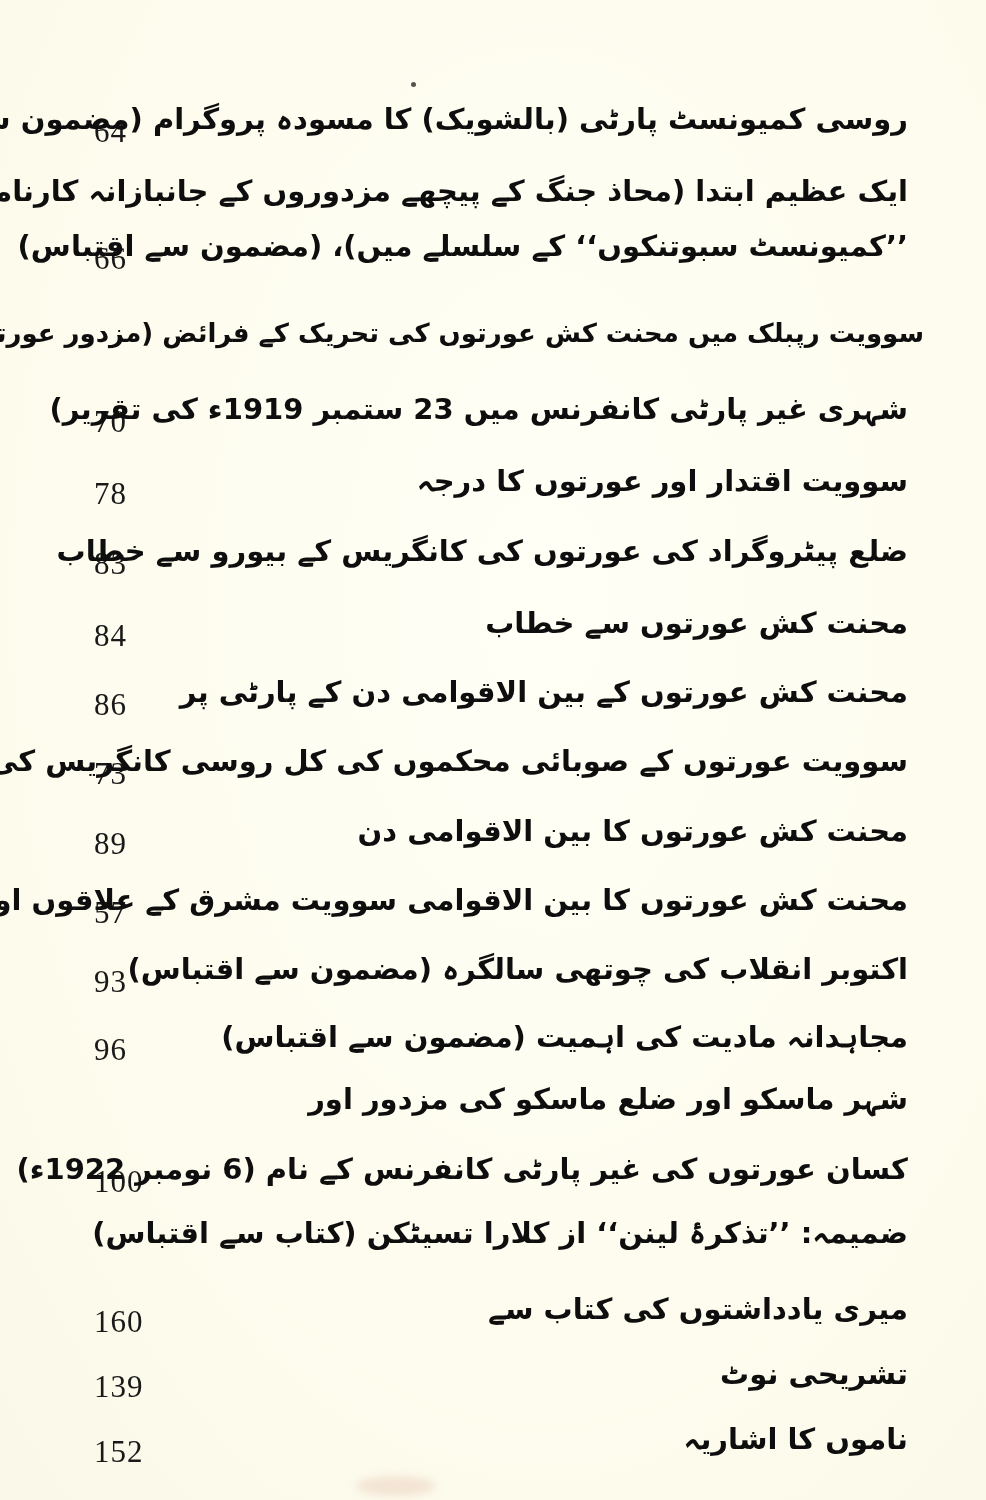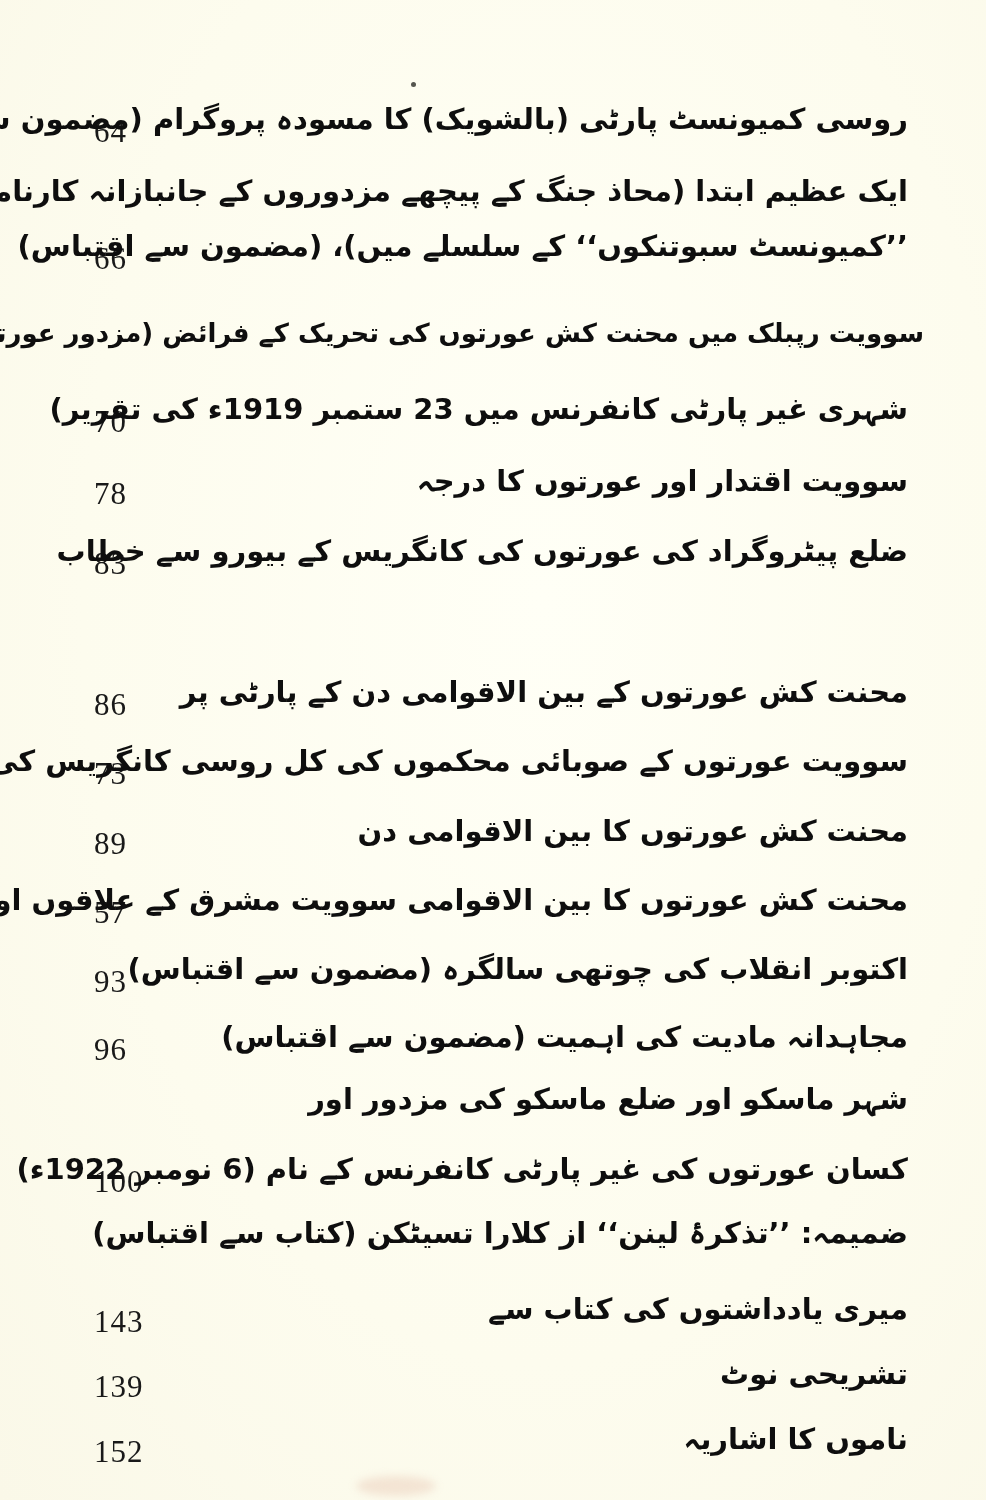--- a/index.html
+++ b/index.html
@@ -65,20 +65,24 @@
   <div class="row" style="top:462px">
     <span class="num">78</span>
     <span class="title">سوویت اقتدار اور عورتوں کا درجہ</span>
   </div>
 
   <div class="row" style="top:532px">
     <span class="num">83</span>
     <span class="title">ضلع پیٹروگراد کی عورتوں کی کانگریس کے بیورو سے خطاب</span>
   </div>
 
+  <div class="row" style="top:604px">
+    <span class="num">84</span>
+    <span class="title">محنت کش عورتوں سے خطاب</span>
+  </div>
 
   <div class="row" style="top:673px">
     <span class="num">86</span>
     <span class="title">محنت کش عورتوں کے بین الاقوامی دن کے پارٹی پر</span>
   </div>
 
   <div class="row" style="top:742px">
     <span class="num">73</span>
     <span class="title">سوویت عورتوں کے صوبائی محکموں کی کل روسی کانگریس کی تہنیت</span>
   </div>
@@ -112,21 +116,21 @@
     <span class="num">100</span>
     <span class="title">کسان عورتوں کی غیر پارٹی کانفرنس کے نام (6 نومبر 1922ء)</span>
   </div>
 
   <div class="row" style="top:1214px">
     <span class="num"></span>
     <span class="title">ضمیمہ: ’’تذکرۂ لینن‘‘ از کلارا تسیٹکن (کتاب سے اقتباس)</span>
   </div>
 
   <div class="row" style="top:1290px">
-    <span class="num">143</span>
+    <span class="num">160</span>
     <span class="title">میری یادداشتوں کی کتاب سے</span>
   </div>
 
   <div class="row" style="top:1355px">
     <span class="num">139</span>
     <span class="title">تشریحی نوٹ</span>
   </div>
 
   <div class="row" style="top:1420px">
     <span class="num">152</span>

